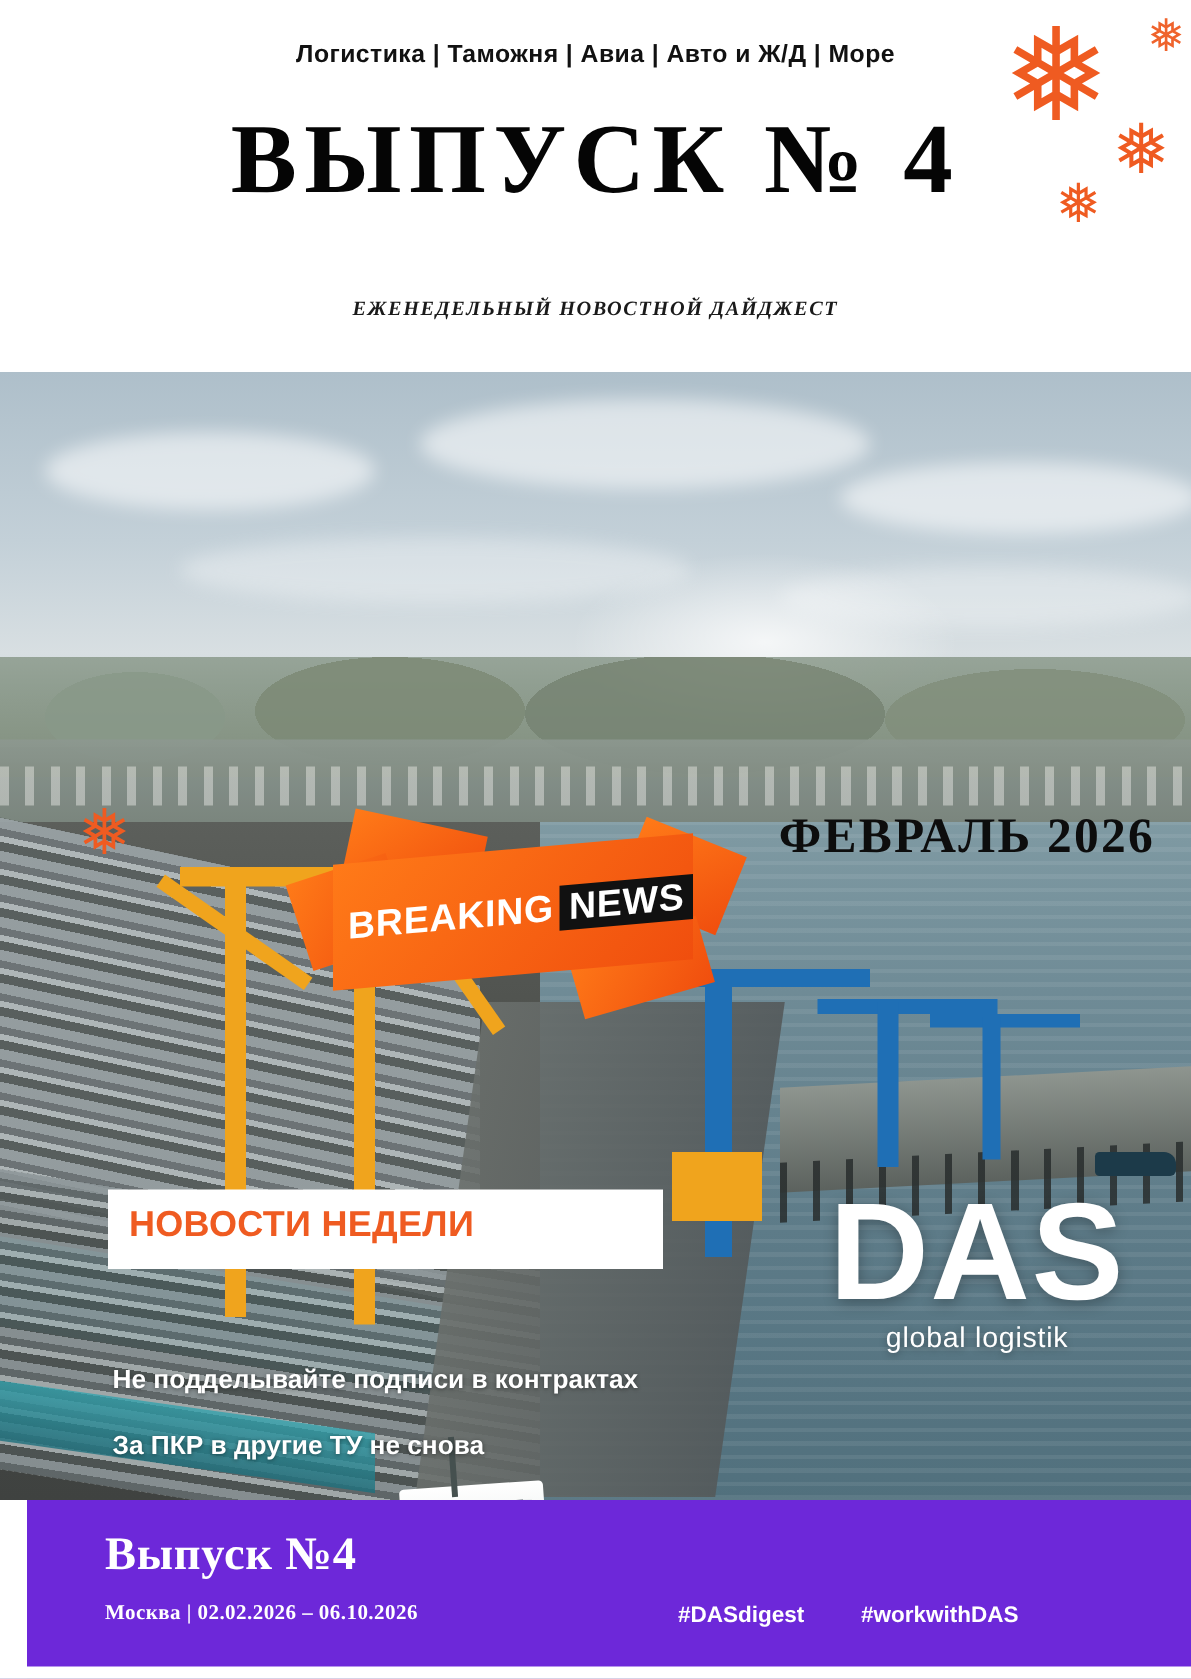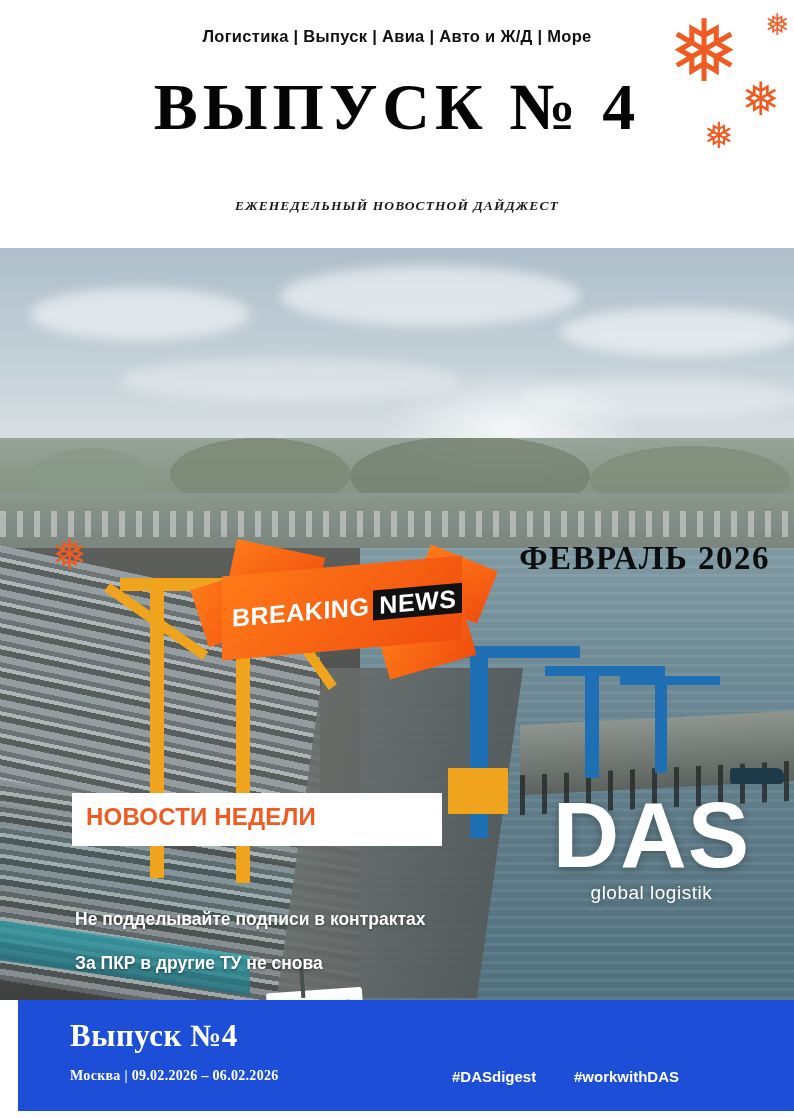--- a/index.html
+++ b/index.html
@@ -337,21 +337,21 @@
     font-size: 19px;
     letter-spacing: .5px;
     margin-top: 4px;
     text-shadow: 0 1px 5px rgba(0,0,0,.35);
   }
 
   
   .footer {
     position: relative;
     height: 119px;
-    background: #1d4ed8;
+    background: #6d28d9;
     color: #ffffff;
     overflow: hidden;
   }
   .footer-left-bar {
     position: absolute;
     left: 0; top: 0; width: 18px; height: 119px;
     background: #ffffff;
   }
   .footer-title {
     position: absolute;
@@ -393,21 +393,21 @@
 <body>
 
 <div class="page">
 
   <div class="header">
     <div class="snowflake sf-a">❅</div>
     <div class="snowflake sf-b">❅</div>
     <div class="snowflake sf-c">❅</div>
     <div class="snowflake sf-d">❅</div>
 
-    <div class="header-rubrics">Логистика | Выпуск |  Авиа | Авто и Ж/Д | Море</div>
+    <div class="header-rubrics">Логистика | Таможня |  Авиа | Авто и Ж/Д | Море</div>
     <div class="header-title">ВЫПУСК № 4</div>
     <div class="header-sub">ЕЖЕНЕДЕЛЬНЫЙ НОВОСТНОЙ ДАЙДЖЕСТ</div>
   </div>
 
   <div class="cover">
     <div class="sky"></div>
     <div class="cloud cl1"></div>
     <div class="cloud cl2"></div>
     <div class="cloud cl3"></div>
     <div class="cloud cl4"></div>
@@ -472,19 +472,19 @@
     <div class="das-logo">
       <div class="das-main">DAS</div>
       <div class="das-sub">global logistik</div>
     </div>
 
   </div>
 
   <div class="footer">
     <div class="footer-left-bar"></div>
     <div class="footer-title">Выпуск №4</div>
-    <div class="footer-dates">Москва | 09.02.2026 – 06.02.2026</div>
+    <div class="footer-dates">Москва | 02.02.2026 – 06.10.2026</div>
     <div class="footer-tag1">#DASdigest</div>
     <div class="footer-tag2">#workwithDAS</div>
     <div class="white-strip"></div>
   </div>
 
 </div>
 
 </body></html>

